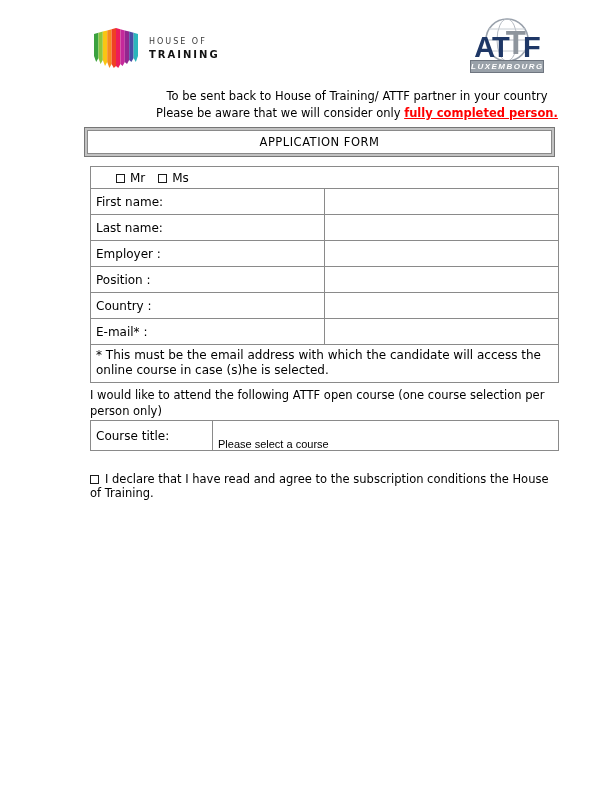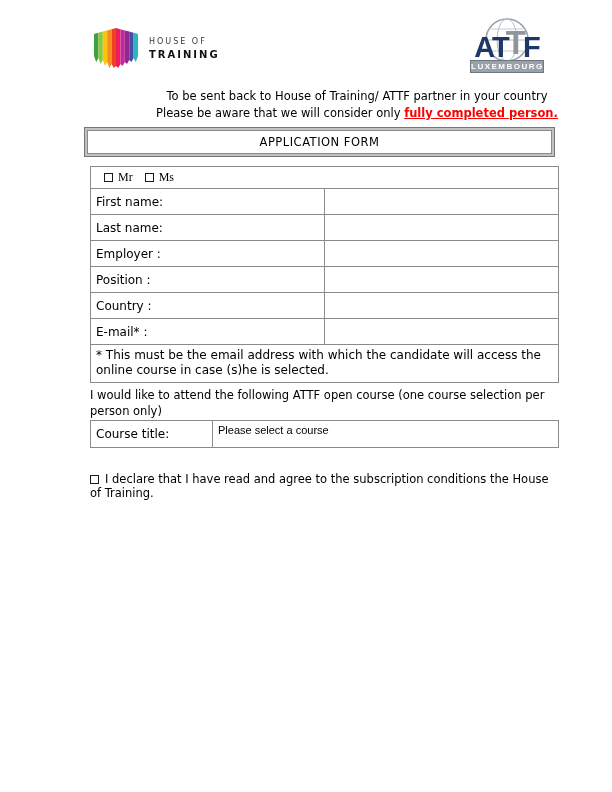--- a/index.html
+++ b/index.html
@@ -24,21 +24,21 @@
     font-family:"Liberation Sans", sans-serif; font-weight:bold;
     line-height:1; white-space:nowrap;
   }
   .attf-navy { font-size:29px; color:#1e3766; letter-spacing:-1px; }
   .attf-grayT { font-size:33px; color:#8e959d; position:relative; top:-3px; margin:0 -3px; }
   .attf-bar {
     position:absolute; left:0; top:43px; width:74px; height:13px;
     background:#99a1a9; border:1px solid #6f7680;
     color:#ffffff; font-family:"Liberation Sans", sans-serif;
     font-size:8px; font-weight:bold; letter-spacing:1.5px;
-    text-align:center; line-height:11px;
+    text-align:center; line-height:11px;font-style:italic;
   }
 
   
   .intro { position:absolute; left:100px; top:88px; width:510px; text-align:center;
            font-size:11.5px; line-height:17px; }
   .intro .em { color:#ff0000; font-weight:bold; text-decoration:underline; }
 
   
   .title-box {
     position:absolute; left:82px; top:127px; width:471px; height:30px;
@@ -46,38 +46,38 @@
     box-shadow: inset 0 0 0 2px #c2c2c2, inset 0 0 0 3px #8a8a8a;
     display:flex; align-items:center; justify-content:center;
     font-size:11.5px; letter-spacing:0.5px;
   }
 
   
   table { border-collapse:collapse; table-layout:fixed; }
   .main-table { position:absolute; left:88px; top:166px; width:469px; }
   .main-table td { border:1px solid #8a8a8a; font-size:12px; vertical-align:middle; }
   .col-label { width:122px; }
-  .salut-cell { height:22px; padding-left:13px;font-family:Liberation Serif, serif; }
+  .salut-cell { height:22px; padding-left:25px; }
   .label-cell { height:26px; padding-left:5px; }
   .value-cell { background:#fff; }
   .note-cell  { height:35px; padding:3px 5px 4px 5px; font-size:11px; line-height:15px; vertical-align:top; }
 
   .cb { display:inline-block; width:9px; height:9px; border:1px solid #1a1a1a;
         background:#fff; vertical-align:-1px; }
   .salut-cell .cb { margin-right:5px; }
   .salut-gap { display:inline-block; width:9px; }
 
   
   .course-intro { position:absolute; left:88px; top:387px; width:472px;
                   font-size:11.5px; line-height:16px; }
   .course-table { position:absolute; left:88px; top:420px; width:469px; }
   .course-table td { border:1px solid #8a8a8a; }
   .course-label { width:122px; height:27px; font-size:12px; padding-left:5px; vertical-align:middle; }
   .course-value { font-family:"Liberation Sans", sans-serif; font-size:11px;
-                  vertical-align:top; padding:3px 0 0 5px; }
+                  vertical-align:top; padding:17px 0 0 5px; }
 
   
   .declaration { position:absolute; left:88px; top:472px; width:462px;
                  font-size:11.5px; line-height:14px; }
   .declaration .cb { margin-right:6px; vertical-align:-1px; }
 </style>
 </head>
 <body>
 
 <div class="page">

